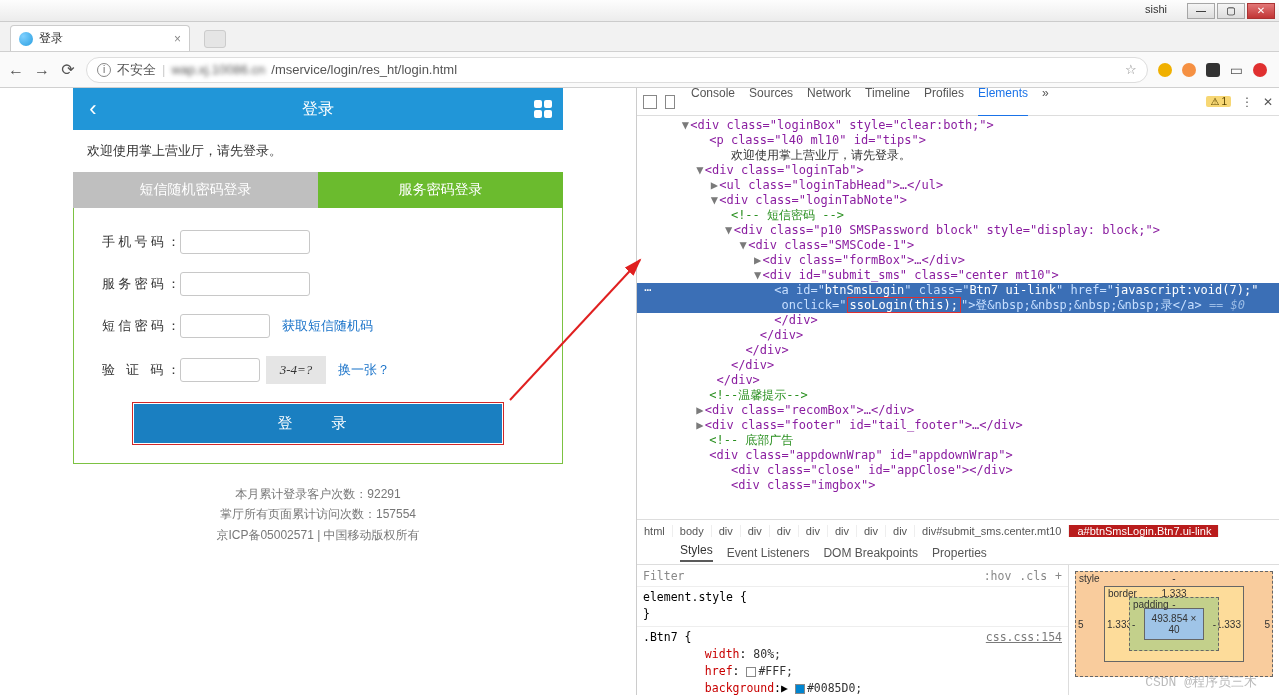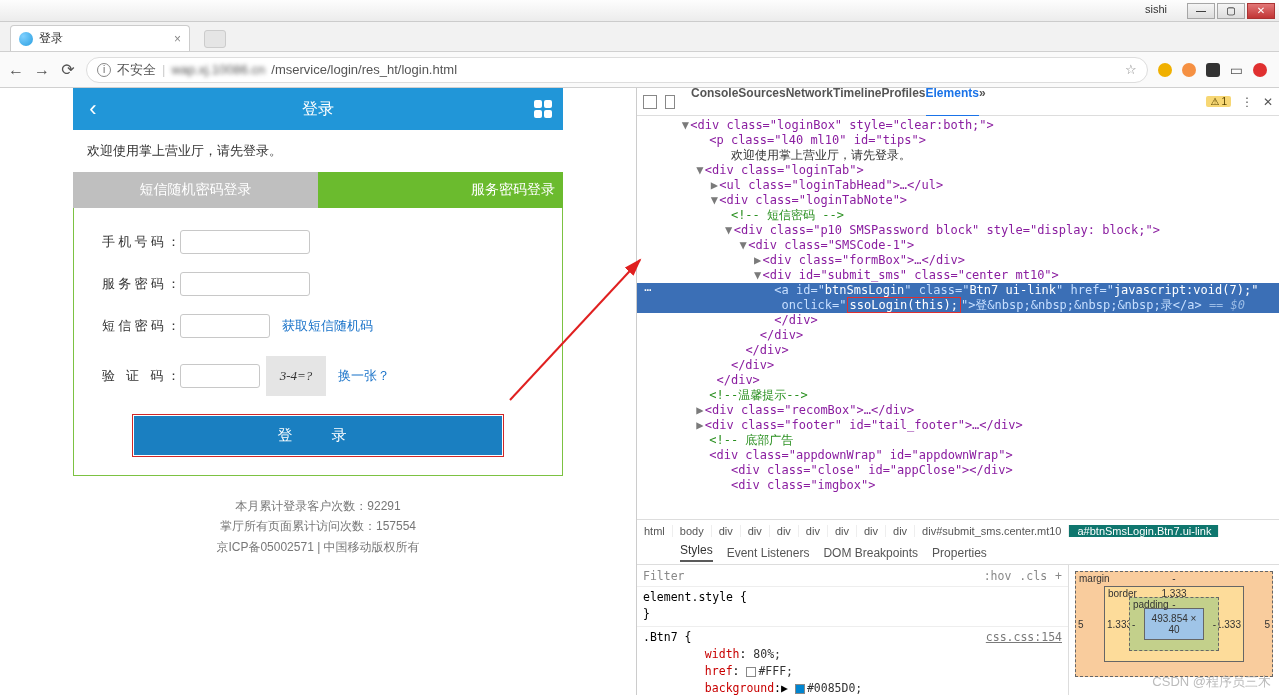--- a/index.html
+++ b/index.html
@@ -36,68 +36,68 @@
 .mobile { width: 490px; margin: 0 auto; }
 .mheader { background: #2196d8; height: 42px; display: flex; align-items: center; color: #fff; position: relative; }
 .mheader .back { width: 40px; text-align: center; font-size: 22px; }
 .mheader .title { flex: 1; text-align: center; font-size: 16px; }
 .mheader .menu { width: 40px; display:flex; justify-content:center; }
 .grid4 { width: 18px; height: 18px; display: grid; grid-template-columns: 1fr 1fr; grid-template-rows: 1fr 1fr; gap: 2px; }
 .grid4 span { background: #fff; border-radius: 2px; }
 
 .welcome { padding: 12px 14px; color: #333; font-size: 13px; }
 .tabhead { display: flex; }
-.tabhead div { flex: 1; text-align: center; padding: 9px 8px; font-size: 14px; color: #fff; }
+.tabhead div { flex: 1; text-align: center; padding: 9px 0; font-size: 14px; color: #fff; }
 .tabhead .t1 { background: #bfbfbf; }
-.tabhead .t2 { background: #6bbb2e; text-align: right; }
+.tabhead .t2 { background: #6bbb2e; }
 
 .formwrap { border: 1px solid #7cc242; border-top: none; padding: 22px 28px 18px; }
 .frow { display: flex; align-items: center; margin-bottom: 18px; font-size: 13px; color: #333; }
 .frow label { width: 78px; text-align: justify; text-align-last: justify; }
 .frow label::after { content: "："; }
 .frow input { width: 130px; height: 24px; border: 1px solid #c8c8c8; border-radius: 3px; padding: 0 4px; }
 .frow .link { color: #1a73c9; margin-left: 12px; font-size: 13px; }
-.captcha { width: 60px; height: 40px; background: #e5e5e5; color:#333; display:inline-flex; align-items:center; justify-content:center; font-family: "Comic Sans MS", serif; font-style: italic; margin-left: 6px;}
+.captcha { width: 60px; height: 28px; background: #e5e5e5; color:#333; display:inline-flex; align-items:center; justify-content:center; font-family: "Comic Sans MS", serif; font-style: italic; margin-left: 6px;}
 
 .loginbtn-wrap { border: 1px solid #d02828; padding: 1px; margin: 0 30px; position: relative; }
 .loginbtn { background: #1a7fc1; color: #fff; text-align: center; padding: 10px 0; font-size: 15px; letter-spacing: 12px; }
 
 .tips { margin-top: 18px; padding: 0 14px; }
 .tips h4 { color: #c80000; font-size: 13px; font-weight: normal; margin-bottom: 8px; border-left: 3px solid #c80000; padding-left: 6px;}
 .tips li { color: #444; font-size: 12px; line-height: 1.8; list-style: none; }
 .tips .al { color: #1a73c9; }
 
 .footer { text-align: center; color: #777; font-size: 12px; line-height: 1.7; margin-top: 20px; }
 
 
 .arrow { position: absolute; left: 490px; top: 230px; pointer-events: none; }
 
 
 .dt-toolbar { height: 28px; border-bottom: 1px solid #ddd; display: flex; align-items: center; padding: 0 6px; gap: 8px; font-size: 12px; color: #555; }
-.dt-toolbar .tabs { display: flex; margin-left: 8px; font-weight: bold; }
+.dt-toolbar .tabs { display: flex; gap: 14px; margin-left: 8px; }
 .dt-toolbar .tabs span.active { color: #1a73e8; border-bottom: 2px solid #1a73e8; padding-bottom: 15px; }
 .dt-toolbar .right { margin-left: auto; display: flex; align-items: center; gap: 10px; }
 .warnbadge { background: #f7d774; color: #5a4500; border-radius: 2px; padding: 0 4px; font-size: 10px; display:inline-flex; align-items:center; gap:2px;}
 
 .dompanel { flex: 1; overflow: auto; font-family: Consolas, monospace; font-size: 12px; line-height: 15px; padding: 2px 0; color: #333; background:#fff;}
 .dl { white-space: pre; }
 .tg { color: #8a1da0; }
 .at { color: #9a4e00; }
 .av { color: #1137c8; }
 .cm { color: #2a9020; }
 .tw { display: inline-block; width: 10px; color: #7a7a7a; text-align: center; }
 .hl { background: #3b6fb6; color: #fff; display: block; }
 .hl .tg, .hl .at { color: #c7dfff; }
 .hl .av { color: #fff; }
 .hl-box { border: 1px solid #e03030; padding: 0 2px; background: #3b6fb6;}
 .eq0 { color: #9bbce6; font-style: italic; }
 
 .crumbs { border-top: 1px solid #ddd; height: 22px; display: flex; align-items: center; font-size: 11px; overflow:hidden; }
 .crumbs span { padding: 0 7px; color: #555; border-right: 1px solid #eee; white-space:nowrap;}
-.crumbs span.sel { background: #0f766e; color: #fff; padding-left: 8px; }
+.crumbs span.sel { background: #b91c1c; color: #fff; padding-left: 8px; }
 
 .subtabs { border-bottom: 1px solid #ddd; height: 24px; display: flex; align-items: center; gap: 14px; padding: 0 8px; font-size: 12px; color: #555; }
 .subtabs .active { color: #333; border-bottom: 2px solid #5a5a5a; padding-bottom: 3px; margin-left: 35px; }
 
 .stylepane { display: flex; height: 130px; }
 .styleleft { flex: 1; border-right: 1px solid #ddd; font-family: Consolas, monospace; font-size: 11.5px; overflow:hidden;}
 .filterrow { display: flex; align-items: center; border-bottom: 1px solid #eee; height: 22px; padding: 0 6px; color: #888; }
 .filterrow .r { margin-left: auto; display: flex; gap: 8px; }
 .cssblock { padding: 2px 6px; border-bottom: 1px solid #eee; line-height: 1.5; }
 .cssblock .src { float: right; color: #7a7a7a; text-decoration: underline;}
@@ -110,21 +110,21 @@
 .bm-border { background: #fddc9a; border: 1px solid #666; padding: 10px 24px; position: relative; }
 .bm-padding { background: #c3d08b; border: 1px dashed #666; padding: 10px 14px; position: relative; }
 .bm-content { background: #9fc4e7; border: 1px solid #666; padding: 4px 6px; color: #333; }
 .bm-label { position: absolute; top: 1px; left: 3px; font-size: 10px; color: #333; }
 .bm-num { font-size: 10px; color: #333; }
 .bm-top { position:absolute; top:1px; left:50%; transform:translateX(-50%);}
 .bm-left { position:absolute; left:2px; top:50%; transform:translateY(-50%);}
 .bm-right { position:absolute; right:2px; top:50%; transform:translateY(-50%);}
 
 
-.wm { position: absolute; right: 8px; bottom: 4px; color: rgba(150,150,150,0.65); font-size: 13px; font-family: Liberation Sans, sans-serif; pointer-events:none;}
+.wm { position: absolute; right: 22px; bottom: 4px; color: rgba(150,150,150,0.65); font-size: 13px; font-family: Liberation Mono, monospace; pointer-events:none;}
 </style>
 </head>
 <body>
 
 <div class="titlebar">
   <span class="user">sishi</span>
   <div class="winbtn">—</div>
   <div class="winbtn">▢</div>
   <div class="winbtn close">✕</div>
 </div>
@@ -297,21 +297,21 @@
         <div class="cssblock">
           <span class="src">css.css:154</span>
           <div>.Btn7 {</div>
           <div>&nbsp;&nbsp;<span class="prop">width</span>: <span class="val">80%;</span></div>
           <div>&nbsp;&nbsp;<span class="prop">href</span>: <span class="swatch" style="background:#fff"></span><span class="val">#FFF;</span></div>
           <div>&nbsp;&nbsp;<span class="prop">background</span>:▶ <span class="swatch" style="background:#0085D0"></span><span class="val">#0085D0;</span></div>
         </div>
       </div>
       <div class="boxmodel">
         <div class="bm-margin">
-          <span class="bm-label">margin</span>
+          <span class="bm-label">style</span>
           <span class="bm-num bm-top">-</span>
           <span class="bm-num bm-left">5</span>
           <span class="bm-num bm-right">5</span>
           <div class="bm-border">
             <span class="bm-label">border</span>
             <span class="bm-num bm-top">1.333</span>
             <span class="bm-num bm-left">1.333</span>
             <span class="bm-num bm-right">1.333</span>
             <div class="bm-padding">
               <span class="bm-label">padding</span>

